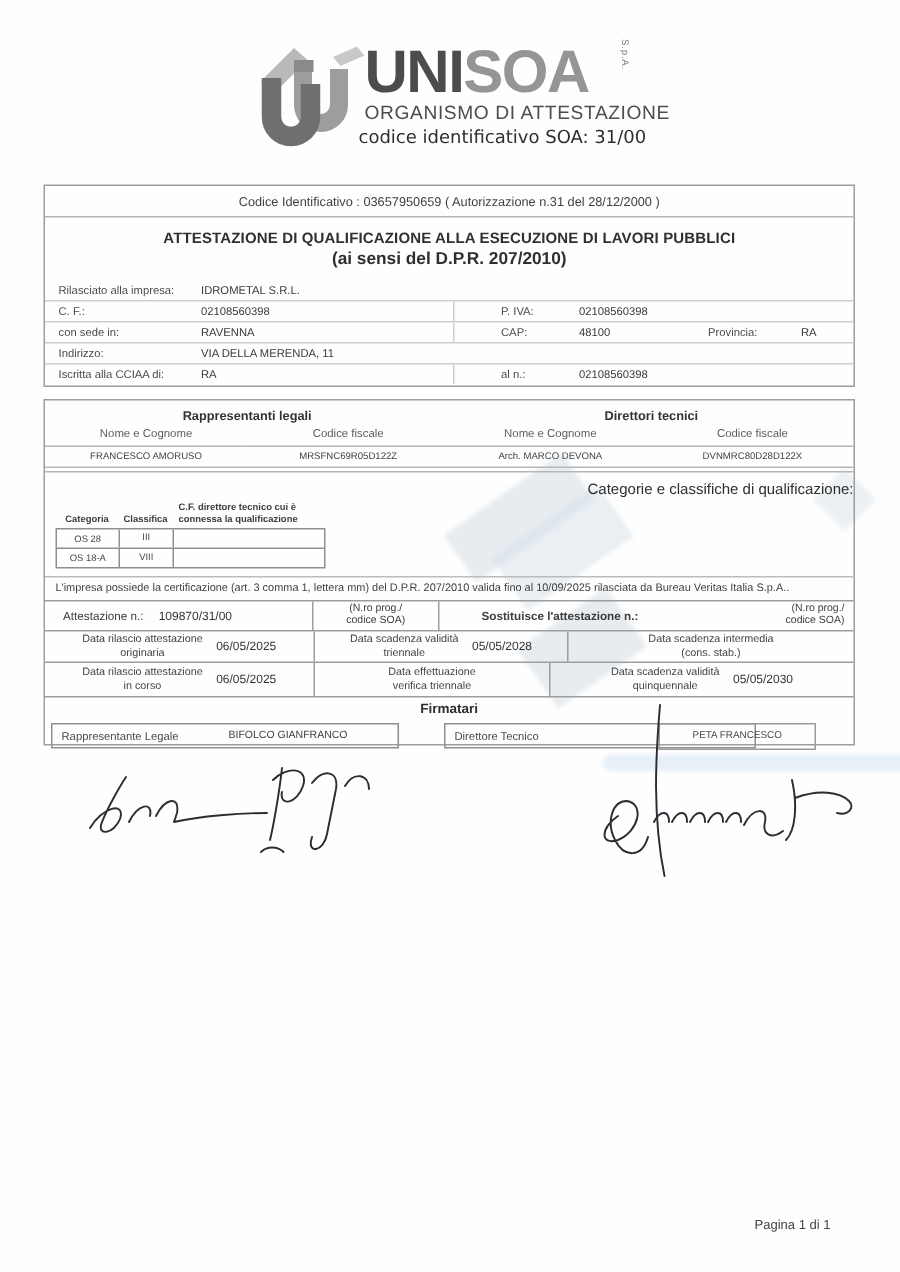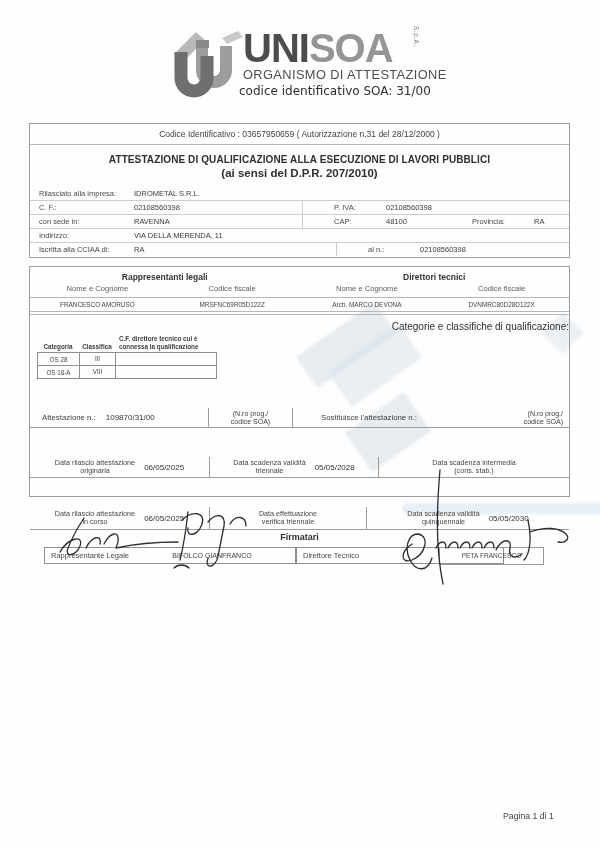--- a/index.html
+++ b/index.html
@@ -33,21 +33,21 @@
   .boxB{position:absolute;left:29px;top:266px;width:541px;height:231px;border:1px solid #9d9d9d;
         background:transparent;z-index:1;box-sizing:border-box;}
 
   .codice-row{height:20px;line-height:20px;text-align:center;font-size:8.5px;color:#3f3f3f;
               border-bottom:1px solid #b6b6b6;}
   .doc-title{margin-top:9px;text-align:center;font-size:10px;font-weight:bold;color:#2f2f2f;letter-spacing:.1px;}
   .doc-subtitle{margin-top:2px;text-align:center;font-size:11.5px;font-weight:bold;color:#2f2f2f;}
 
   .company{margin-top:8px;font-size:7.5px;}
   .crow{display:flex;align-items:center;height:13px;border-bottom:1px solid #cdcdcd;}
-  .crow:last-child{border-bottom:none;gap:34px;}
+  .crow:last-child{border-bottom:none;}
   .c-label{padding-left:9px;width:79px;color:#4a4a4a;}
   .c-val{color:#3a3a3a;padding-left:16px;}
   .c-left{display:flex;align-items:center;width:272px;flex:none;height:100%;}
   .c-right{display:flex;align-items:center;flex:1;height:100%;border-left:1px solid #cdcdcd;}
   .c-right .c-label{padding-left:31px;width:36px;}
   .c-val.w86{width:86px;}
   .c-label.prov{padding-left:0;width:46px;}
   .c-full{display:flex;align-items:center;width:100%;height:100%;}
 
   
@@ -69,45 +69,45 @@
   .cat-row + .cat-row{border-top:1px solid #8f8f8f;}
   .cat-row .c1{width:41px;}
   .cat-row .c2{width:35px;border-left:1px solid #8f8f8f;border-right:1px solid #8f8f8f;height:100%;line-height:12px;}
   .cat-row .c3{flex:1;}
 
   
   .cert-note{margin-top:5px;padding:3px 8px 3px 7px;font-size:7.3px;line-height:8.6px;color:#424242;
              border-top:1px solid #bcbcbc;border-bottom:1px solid #9d9d9d;}
 
   
-  .att-row{display:flex;border-bottom:1px solid #9d9d9d;box-sizing:border-box;font-size:7.8px;color:#3c3c3c;margin-top:29px;}
+  .att-row{display:flex;border-bottom:1px solid #9d9d9d;box-sizing:border-box;font-size:7.8px;color:#3c3c3c;}
   .att-row1{height:20px;align-items:center;}
   .r1c1{width:178px;display:flex;align-items:center;padding-left:12px;box-sizing:border-box;gap:10px;}
   .r1c2{width:85px;height:100%;border-left:1px solid #9d9d9d;border-right:1px solid #9d9d9d;
         display:flex;align-items:center;justify-content:center;text-align:center;
         font-size:7px;line-height:8px;white-space:pre-line;box-sizing:border-box;}
-  .r1c3{flex:1;display:flex;align-items:center;padding-left:28px;}
+  .r1c3{flex:1;display:flex;align-items:center;padding-left:28px;font-weight:bold;}
   .r1c4{width:82px;text-align:right;padding-right:6px;font-size:7px;line-height:8px;white-space:pre-line;}
   .att-row2{height:21px;}
   .att-row3{height:22px;border-bottom:none;}
   .dcell{display:flex;align-items:center;justify-content:center;gap:9px;height:100%;box-sizing:border-box;}
   .dcell + .dcell{border-left:1px solid #9d9d9d;}
   .d-label{font-size:7.2px;line-height:8.3px;text-align:center;white-space:pre-line;color:#454545;}
   .d-val{font-size:8px;color:#333;}
   .att-row2 .k1,.att-row3 .k1{width:179px;}
   .att-row2 .k2{width:169px;}
   .att-row3 .k2{width:157px;}
   .att-row2 .k3,.att-row3 .k3{flex:1;}
 
   
   .firm-title{height:14px;line-height:15px;text-align:center;font-weight:bold;font-size:9px;color:#2f2f2f;}
   .firm-row{position:relative;height:26px;}
   .fbox{position:absolute;top:3px;height:17px;border:1px solid #8f8f8f;display:flex;align-items:center;
         box-sizing:border-box;font-size:7.5px;color:#4a4a4a;}
-  .fbox-left{left:4px;width:252px;margin-left:10px;}
+  .fbox-left{left:4px;width:232px;}
   .fbox-right{left:266px;width:208px;}
   .f-label{padding-left:6px;}
   .f-val-center{flex:1;text-align:center;font-size:7px;color:#3d3d3d;}
   .f-inner{position:absolute;left:142px;top:-1px;width:103px;height:16px;border:1px solid #9a9a9a;
            line-height:16px;text-align:center;font-size:6.6px;color:#4a4a4a;background:transparent;}
 
   
   .sig-layer{position:absolute;left:40px;top:460px;width:540px;height:145px;z-index:3;pointer-events:none;}
 
   .footer-page{position:absolute;left:503px;top:811px;font-size:8.7px;color:#454545;z-index:2;}
@@ -224,20 +224,21 @@
           <div class="c3"></div>
         </div>
         <div class="cat-row">
           <div class="c1">OS 18-A</div>
           <div class="c2">VIII</div>
           <div class="c3"></div>
         </div>
       </div>
     </div>
 
+    <div class="cert-note">L'impresa possiede la certificazione (art. 3 comma 1, lettera mm) del D.P.R. 207/2010 valida fino al 10/09/2025 rilasciata da Bureau Veritas Italia S.p.A..</div>
 
     <div class="att-row att-row1">
       <div class="r1c1">
         <span>Attestazione n.:</span>
         <span class="d-val">109870/31/00</span>
       </div>
       <div class="r1c2">(N.ro prog./
 codice SOA)</div>
       <div class="r1c3">Sostituisce l'attestazione n.:</div>
       <div class="r1c4">(N.ro prog./

